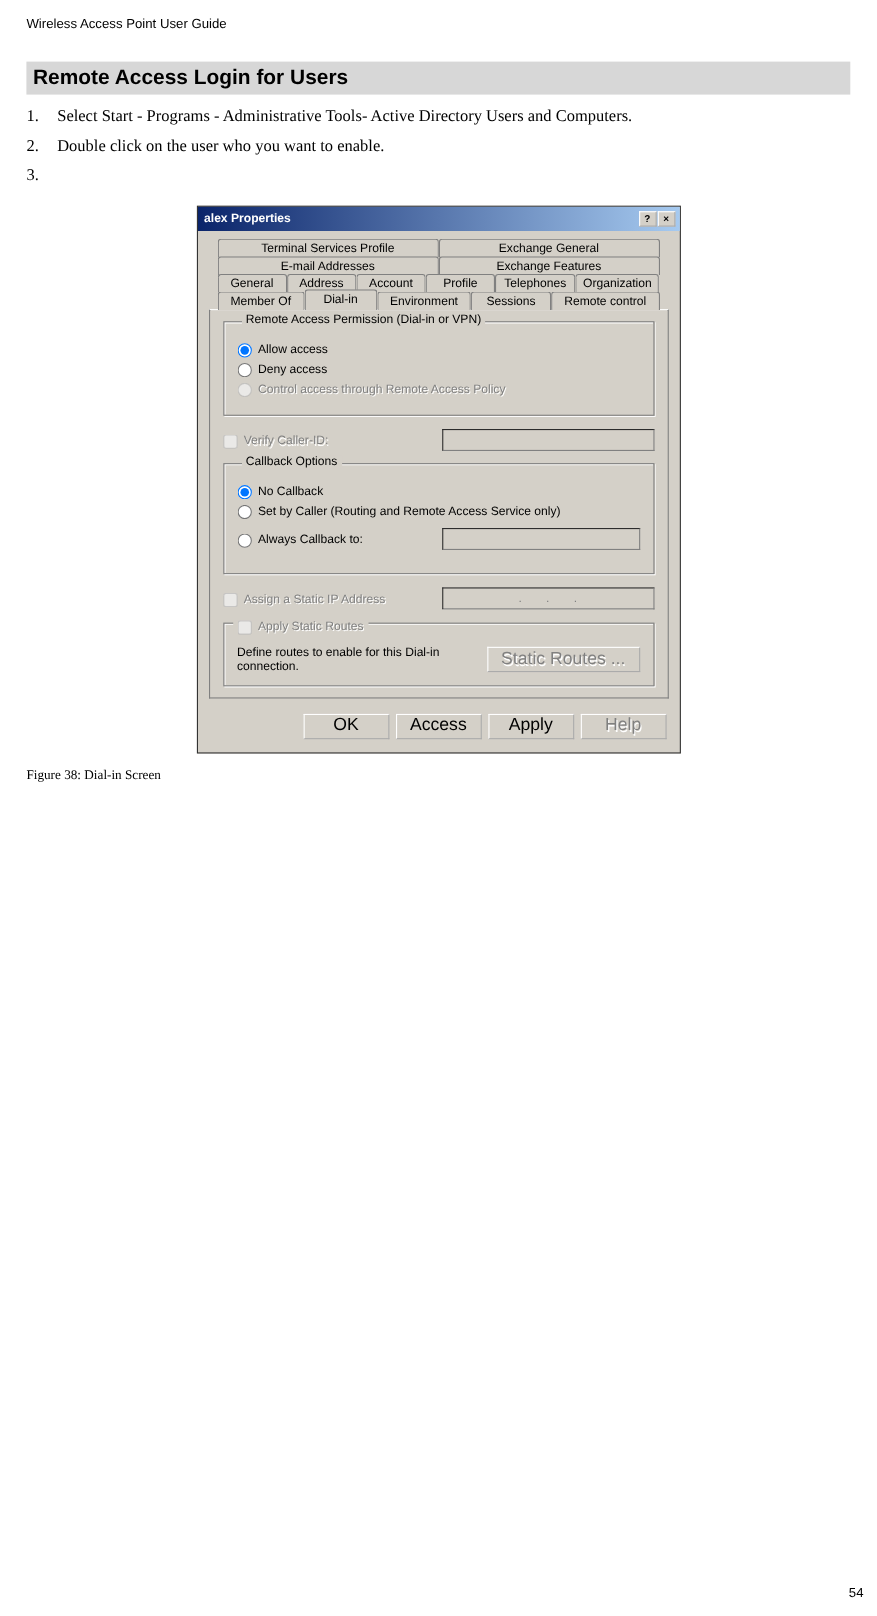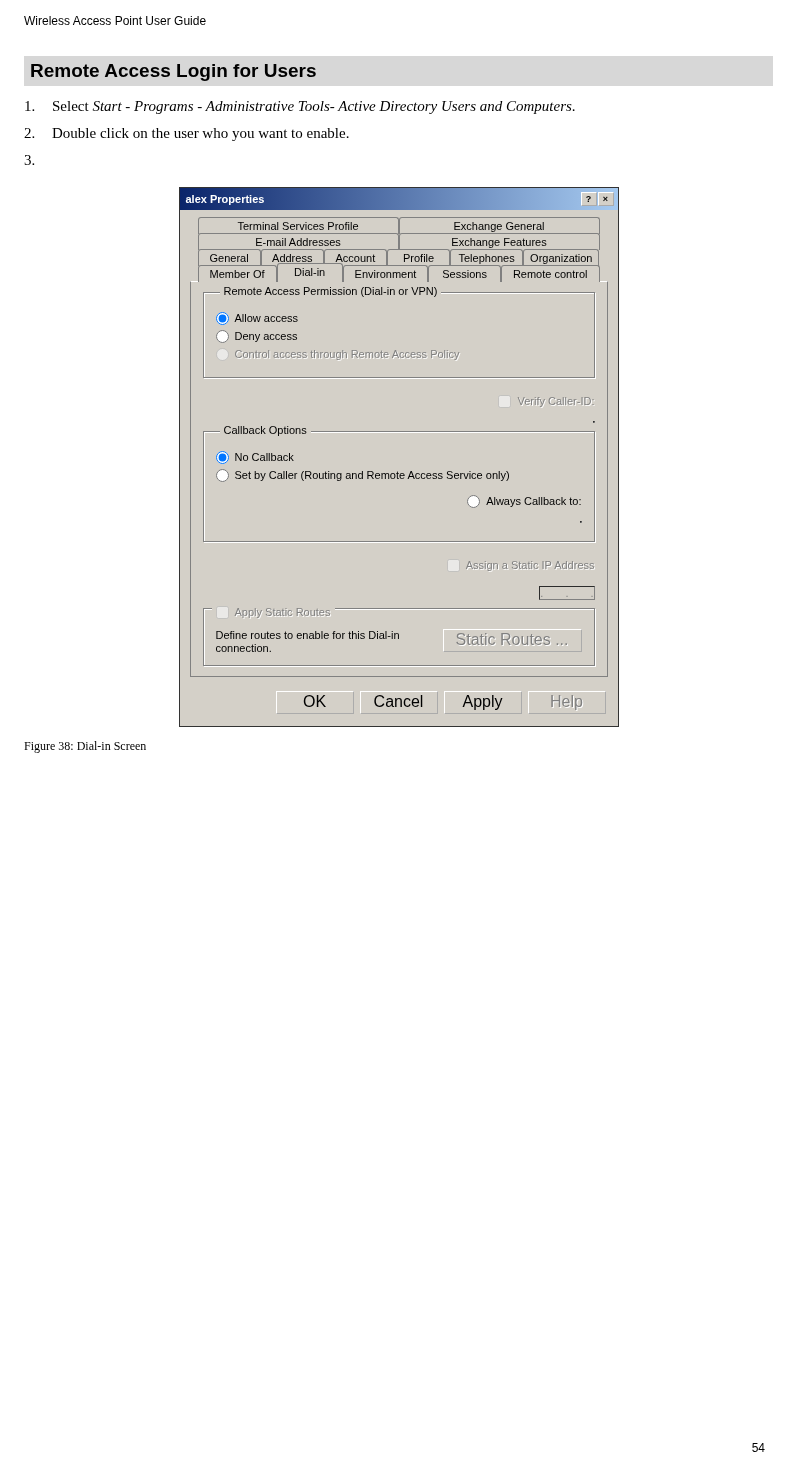--- a/index.html
+++ b/index.html
@@ -34,21 +34,21 @@
     }
     .numbered-list li {
       display: flex;
       margin-bottom: 6px;
       line-height: 1.4;
     }
     .numbered-list .num {
       width: 28px;
       flex-shrink: 0;
     }
-    .italic { font-style: italic; }
+    .italic { }
     .dialog-wrapper {
       width: 440px;
       margin: 16px auto 12px;
     }
     .dialog {
       border: 1px solid #333;
       background: #d4d0c8;
       font-family: Tahoma, Arial, sans-serif;
       font-size: 11px;
     }
@@ -131,42 +131,41 @@
       gap: 6px;
       margin: 5px 0;
       font-size: 11px;
     }
     .radio-row.disabled, .check-row.disabled { color: #808080; }
     .radio-row.disabled .txt, .check-row.disabled .txt { text-shadow: 1px 1px 0 #fff; }
     input[type="radio"], input[type="checkbox"] { margin: 0; }
     .txt { line-height: 1.2; }
     .inline-input-row {
       display: flex;
-      align-items: flex-end;
+      align-items: flex-start;
       gap: 8px;
       margin: 8px 0;
-      flex-direction: column;
     }
     .grey-input {
       border: 1px inset #808080;
       background: #d4d0c8;
       height: 20px;
       flex: 1;
     }
     .grey-input.ip {
       display: flex;
       align-items: center;
       justify-content: center;
       color: #808080;
       gap: 22px;
       font-size: 11px;
     }
     .static-routes-row {
       display: flex;
-      align-items: flex-start;
+      align-items: center;
       gap: 10px;
       margin-top: 6px;
     }
     .static-routes-row .desc {
       font-size: 11px;
       flex: 1;
       line-height: 1.2;
     }
     .win-btn {
       border: 1px outset #fff;
@@ -187,21 +186,21 @@
     .figure-caption {
       text-align: left;
       font-weight: normal;
       font-size: 12px;
       font-family: 'Times New Roman', serif;
       margin-top: 10px;
     }
     .page-number {
       position: absolute;
       bottom: 14px;
-      right: 32px;
+      right: 12px;
       font-family: Arial, sans-serif;
       font-size: 12px;
     }
   </style>
 </head>
 <body>
 
 <div class="header-text">Wireless Access Point User Guide</div>
 
 <div class="section-title-bar">Remote Access Login for Users</div>
@@ -323,21 +322,21 @@
         <div class="static-routes-row">
           <div class="desc">Define routes to enable for this Dial-in connection.</div>
           <button class="win-btn disabled" disabled="">Static Routes ...</button>
         </div>
       </div>
 
     </div>
 
     <div class="dialog-buttons">
       <button class="win-btn">OK</button>
-      <button class="win-btn">Cancel</button>
+      <button class="win-btn">Access</button>
       <button class="win-btn">Apply</button>
       <button class="win-btn disabled" disabled="">Help</button>
     </div>
 
   </div>
 </div>
 
 <div class="figure-caption">Figure 38: Dial-in Screen</div>
 
 <div class="page-number">54</div>

